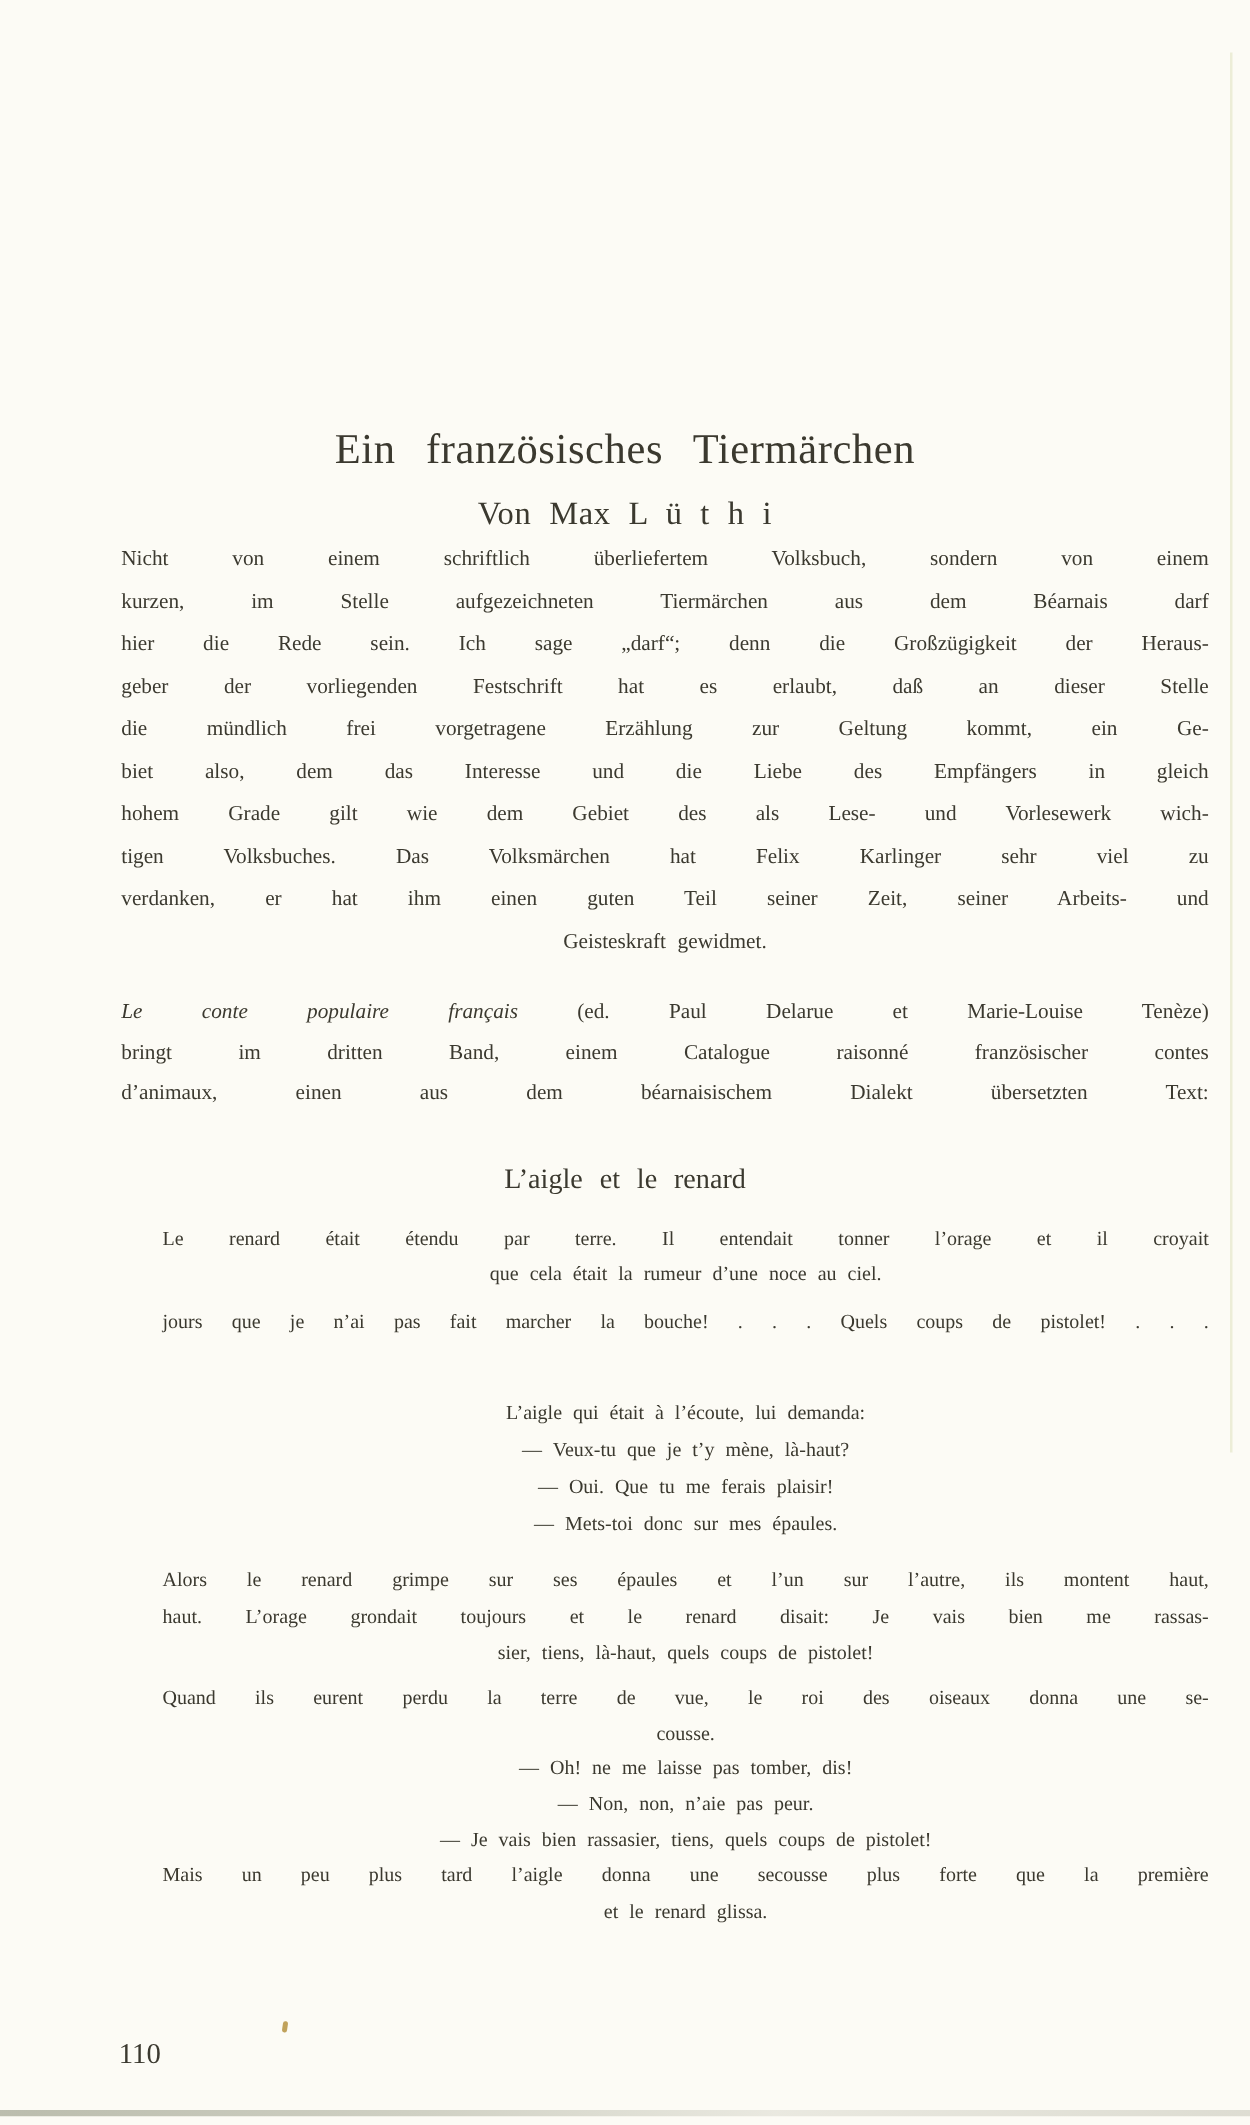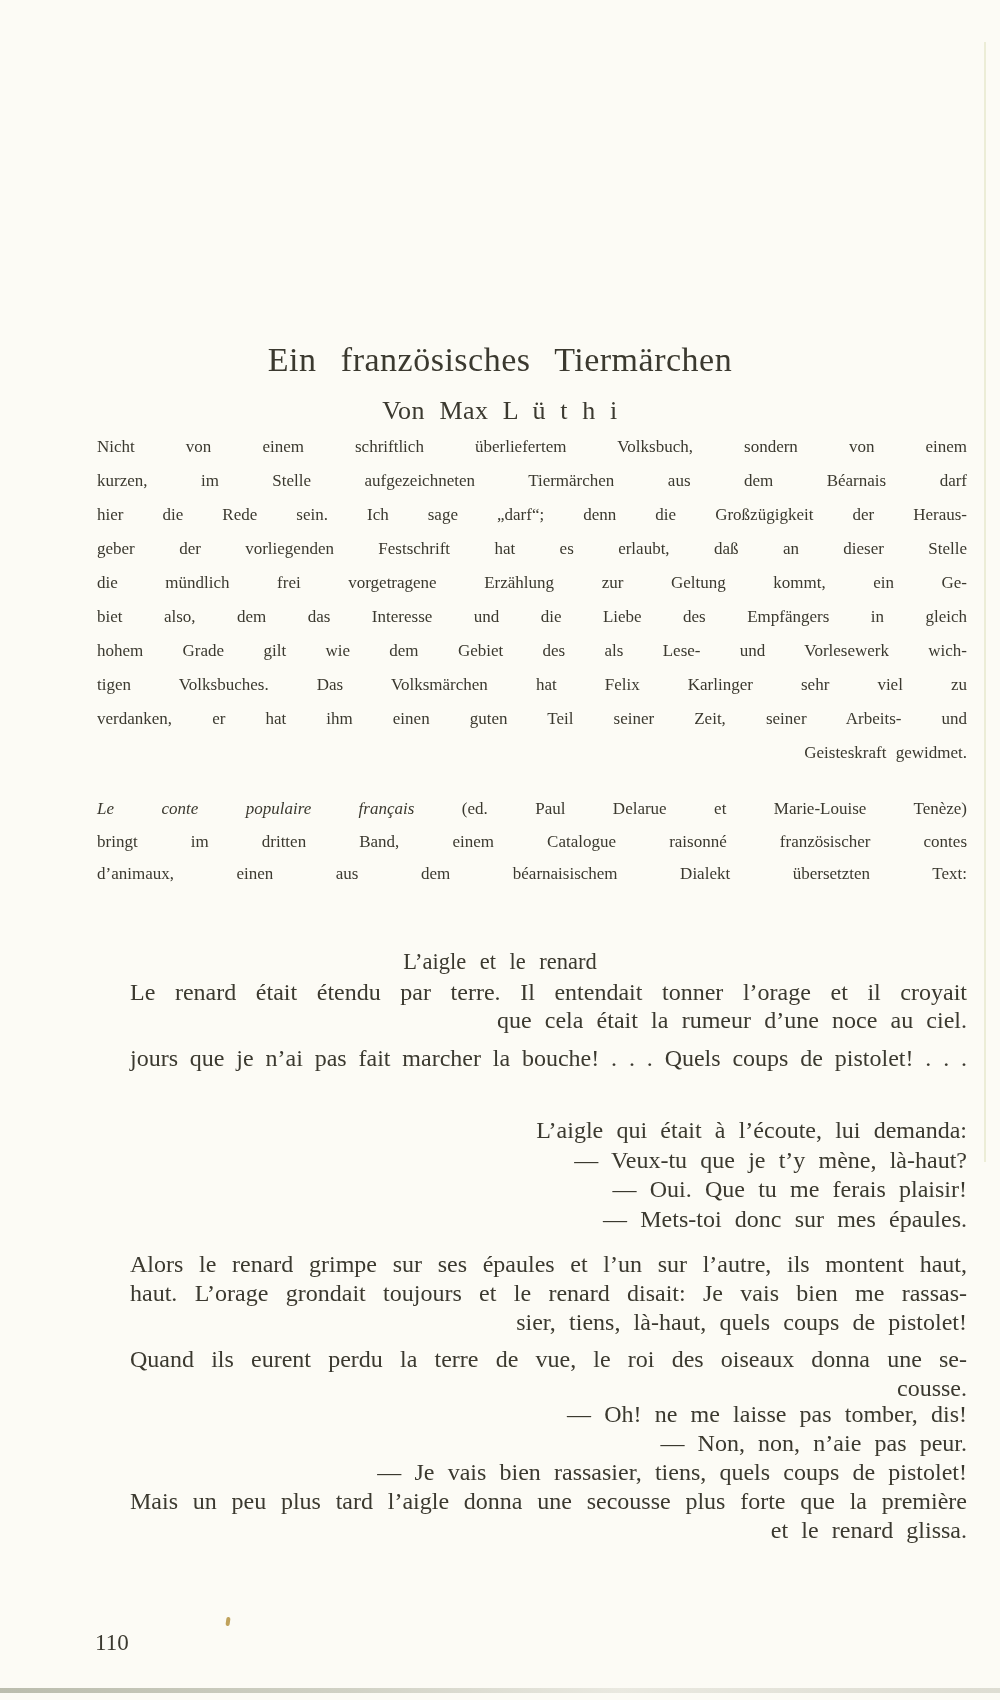--- a/index.html
+++ b/index.html
@@ -8,28 +8,28 @@
     width:1000px;height:1700px;
     margin:0 auto;
     background:#fcfbf5;
     overflow:hidden;
     font-family:"Liberation Serif","DejaVu Serif",serif;
     color:#3b392f;
   }
   .center-band{position:absolute;left:95px;width:810px;text-align:center;margin-top:44px;}
   .title{top:296px;font-size:34px;line-height:40px;word-spacing:0.45em;letter-spacing:0.5px;}
   .author{top:352px;font-size:26px;line-height:30px;word-spacing:0.28em;letter-spacing:0.5px;}
-  .tale-heading{top:903px;font-size:22.5px;line-height:30px;word-spacing:0.35em;}
+  .tale-heading{top:884px;font-size:22.5px;line-height:30px;word-spacing:0.35em;}
 
   .block{position:absolute;left:97px;width:870px;}
   .intro-p{font-size:17px;line-height:34px;}
   .intro-p2{line-height:32.5px;}
-  .tale-p{left:130px;width:837px;font-size:24px;}
+  .tale-p{left:130px;width:837px;font-size:16px;}
 
-  .tl{text-align:right;word-spacing:0.30em;white-space:normal;}
+  .tl{text-align:center;word-spacing:0.30em;white-space:normal;}
   .tl.jst{text-align:justify;text-align-last:justify;word-spacing:normal;}
   .it{font-style:italic;}
 
   .page-number{position:absolute;left:95px;top:1629px;font-size:23px;line-height:28px;font-family:Liberation Serif, serif;}
 
   .edge-line{
     position:absolute;left:984px;top:42px;width:2px;height:1120px;
     background:rgba(222,226,189,0.55);
   }
   .bottom-edge{

